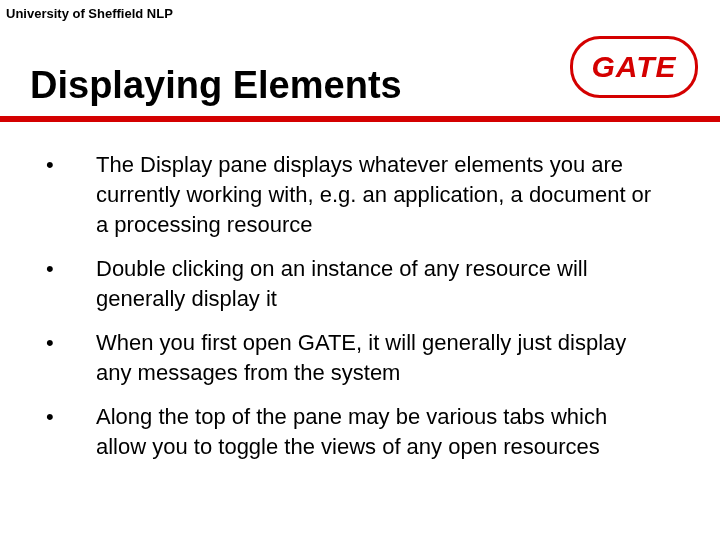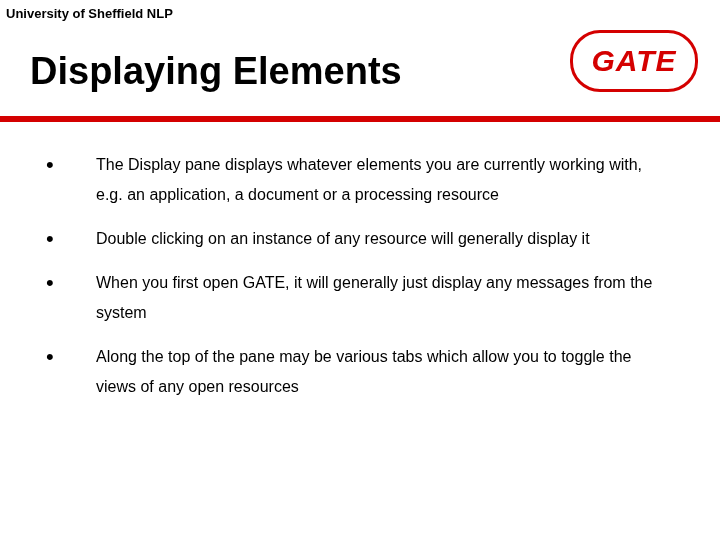--- a/index.html
+++ b/index.html
@@ -21,29 +21,29 @@
   .header-label {
     position: absolute;
     top: 6px;
     left: 6px;
     font-weight: bold;
     font-size: 13px;
     color: #000;
   }
   .title {
     position: absolute;
-    top: 50px;
+    top: 64px;
     left: 30px;
     font-size: 38px;
     font-weight: bold;
     color: #000;
   }
   .logo {
     position: absolute;
-    top: 30px;
+    top: 36px;
     right: 22px;
     width: 128px;
     height: 62px;
     border: 3px solid #d40000;
     border-radius: 30px;
     box-sizing: border-box;
     display: flex;
     align-items: center;
     justify-content: center;
   }
@@ -75,21 +75,21 @@
     margin-bottom: 14px;
   }
   .bul {
     width: 50px;
     flex: 0 0 50px;
     font-size: 22px;
     line-height: 30px;
     color: #000;
   }
   .txt {
-    font-size: 16px;
+    font-size: 22px;
     line-height: 30px;
     color: #000;
   }
 </style>
 </head>
 <body>
 
 <div class="slide">
 
   <div class="header-label">University of Sheffield NLP</div>

